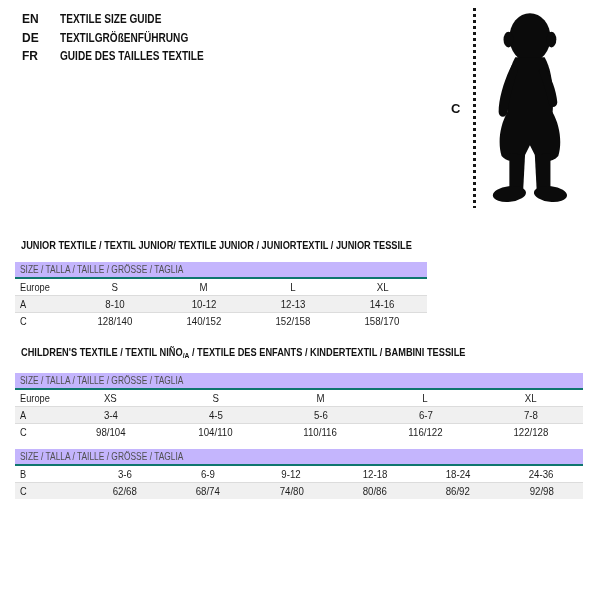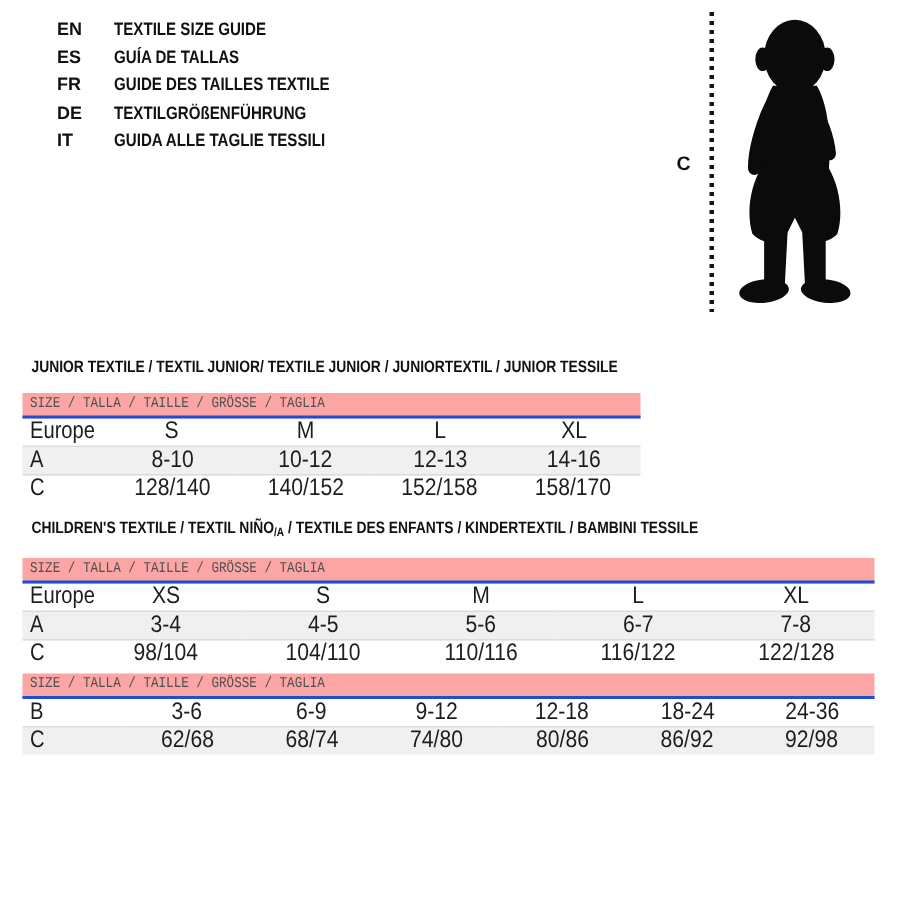--- a/index.html
+++ b/index.html
@@ -6,68 +6,62 @@
   .canvas{
     position:relative;width:600px;height:600px;background:#ffffff;overflow:hidden;
     font-family:"Liberation Sans", sans-serif;color:#1d1d1d;
   }
   
   .cond{display:inline-block;transform:scaleX(.84);transform-origin:0 50%;white-space:nowrap;}
   .condc{display:inline-block;transform:scaleX(.88);transform-origin:50% 50%;white-space:nowrap;}
 
   
   .lang-list{position:absolute;left:22px;top:10px;}
-  .lang-row{height:18.5px;line-height:18.5px;font-size:12px;font-weight:bold;color:#111;margin-left:16px;}
+  .lang-row{height:18.5px;line-height:18.5px;font-size:12px;font-weight:bold;color:#111;}
   .lang-code{display:inline-block;width:38px;}
 
   
   .figure{position:absolute;left:440px;top:0;width:160px;height:215px;}
   .measure-line{position:absolute;left:33px;top:8px;width:3px;height:200px;
     background:repeating-linear-gradient(180deg,#151515 0 3px,transparent 3px 6px);}
   .c-label{position:absolute;left:11px;top:101px;font-size:13px;font-weight:bold;color:#111;}
   .baby{position:absolute;left:43px;top:10px;}
 
   
   .tblock{position:absolute;left:15px;margin-top:26px;}
   .tbl-title{font-size:11px;font-weight:bold;color:#111;line-height:14px;margin-left:6px;margin-bottom:10px;}
   .tbl-title .sub{font-size:8px;vertical-align:-2px;}
-  .size-bar{height:15px;line-height:15px;background:#fca5a5;border-bottom:2px solid #1d4ed8;
-    padding-left:5px;font-size:10px;color:#4f4f4f;font-family:Liberation Mono, monospace;}
+  .size-bar{height:15px;line-height:15px;background:#c4b5fd;border-bottom:2px solid #0f766e;
+    padding-left:5px;font-size:10px;color:#4f4f4f;}
   table.size-table{border-collapse:collapse;table-layout:fixed;width:100%;}
-  table.size-table td{height:16px;padding:0;font-size:16px;color:#1d1d1d;text-align:center;vertical-align:middle;}
+  table.size-table td{height:16px;padding:0;font-size:11px;color:#1d1d1d;text-align:center;vertical-align:middle;}
   table.size-table td.lbl{text-align:left;padding-left:5px;}
   table.size-table tr.alt{background:#f0f0f0;}
   table.size-table tr + tr{border-top:1px solid #dcdcdc;}
   .t0{width:412px;} .t1{width:568px;} .t2{width:568px;}
   .t0{top:212px;} .t1{top:319px;} .t2{top:423px;}
 
   
   .legend{position:absolute;left:22px;top:533px;}
   .legend-line{height:18px;line-height:18px;font-size:11px;font-weight:bold;color:#111;}
 </style>
 </head>
 <body>
 
 <div class="canvas">
 
   <div class="lang-list">
     <div class="lang-row">
       <span class="lang-code">EN</span><span class="cond">TEXTILE SIZE GUIDE</span>
     </div>
     <div class="lang-row">
-      <span class="lang-code">ES</span><span class="cond">GUÍA DE TALLAS</span>
+      <span class="lang-code">DE</span><span class="cond">TEXTILGRÖßENFÜHRUNG</span>
     </div>
     <div class="lang-row">
       <span class="lang-code">FR</span><span class="cond">GUIDE DES TAILLES TEXTILE</span>
-    </div>
-    <div class="lang-row">
-      <span class="lang-code">DE</span><span class="cond">TEXTILGRÖßENFÜHRUNG</span>
-    </div>
-    <div class="lang-row">
-      <span class="lang-code">IT</span><span class="cond">GUIDA ALLE TAGLIE TESSILI</span>
     </div>
   </div>
 
   <div class="figure">
     <div class="measure-line"></div>
     <span class="c-label">C</span>
     <svg class="baby" width="88" height="196" viewBox="0 0 90 200">
       <g fill="#0b0b0b">
         <ellipse cx="48" cy="28" rx="21" ry="25"></ellipse>
         <ellipse cx="26" cy="30" rx="5" ry="8"></ellipse>

